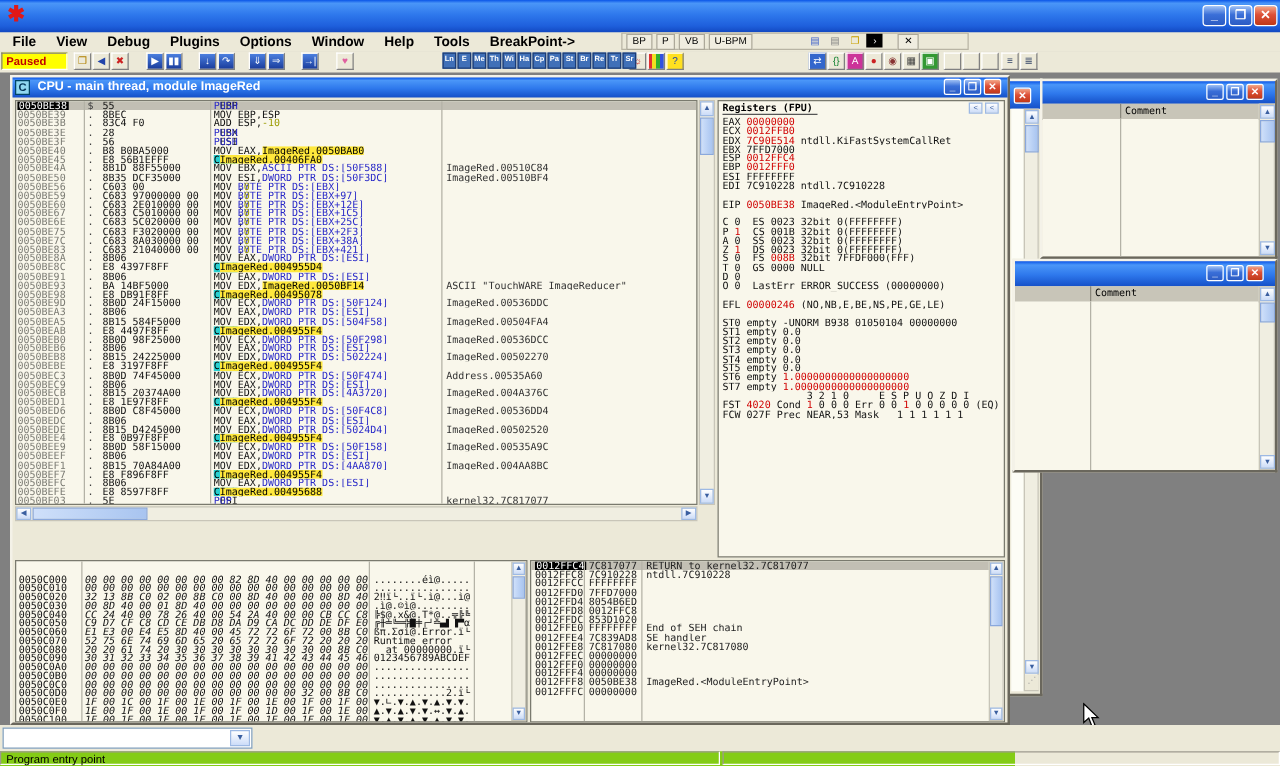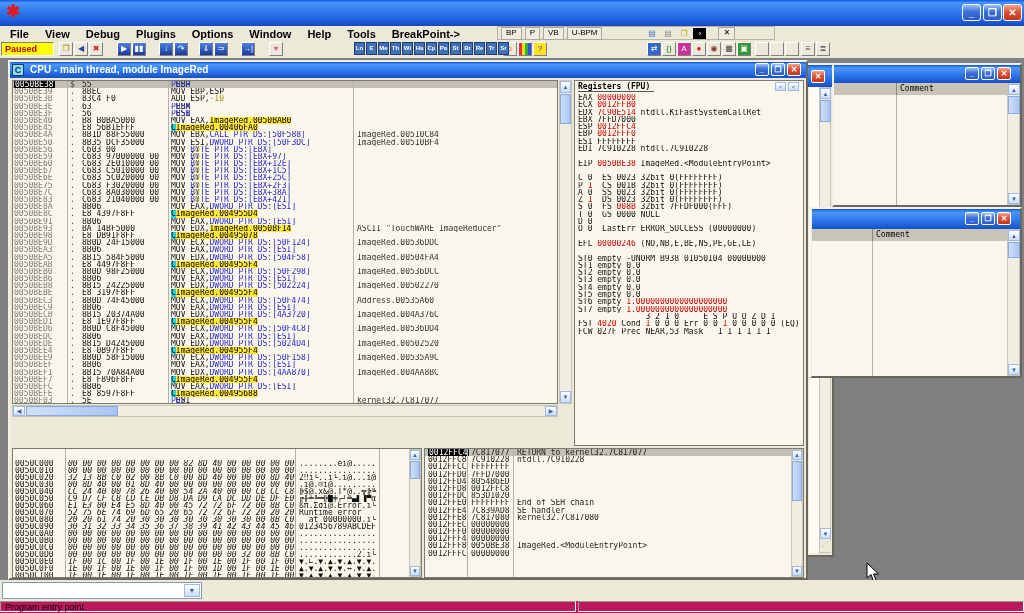--- a/index.html
+++ b/index.html
@@ -11,21 +11,21 @@
   #app-icon{position:absolute;left:4px;top:3px;width:18px;height:18px;color:#E01818;
     font-size:17px;line-height:18px;text-align:center;font-weight:bold;}
   .wbtn{position:absolute;top:4px;width:19px;height:17px;border-radius:3px;border:1px solid #fff;
     background:linear-gradient(#9FC0F4,#3A6FD8 45%,#2C5CC4);color:#fff;
     font:bold 10px/15px "Liberation Sans",sans-serif;text-align:center;box-sizing:border-box;}
   .wbtn.close{background:linear-gradient(#F4A888,#DD5038 45%,#C03818);}
   #menubar{position:absolute;left:0;top:26px;width:1024px;height:15px;background:#ECE9D8;
     border-bottom:1px solid #D8D4C8;font-size:11px;}
   #menu-items{position:absolute;left:2px;top:0;height:15px;display:flex;align-items:center;}
   .menu-item{padding:0 8px;color:#000;font-weight:bold;}
-  #menu-tb{position:absolute;left:497px;top:0;width:278px;height:14px;display:flex;align-items:center;
+  #menu-tb{position:absolute;left:497px;top:0;width:278px;height:14px;display:flex;align-items:flex-start;
     border:1px solid #B8B4A4;background:#ECE9D8;box-sizing:border-box;}
   .mtb-btn{border:1px solid #ACA899;background:#F0EDE0;font-size:8px;padding:0 4px;height:11px;
     line-height:10px;margin-left:3px;color:#000;}
   .mtb-icon{width:13px;height:11px;margin-left:3px;font-size:8px;line-height:11px;text-align:center;}
   
   #toolbar{position:absolute;left:0;top:41px;width:1024px;height:17px;background:#ECE9D8;}
   #paused-box{position:absolute;left:1px;top:1px;width:53px;height:14px;background:#FFFF00;
     border:1px solid;border-color:#808080 #fff #fff #808080;color:#C00000;
     font:bold 9px/13px "Liberation Sans",sans-serif;padding-left:3px;box-sizing:border-box;}
   .tbgroup{position:absolute;top:1px;display:flex;}
@@ -95,21 +95,21 @@
   
   .swhdr{position:absolute;left:0;right:0;height:12px;background:#C8C5B8;border-bottom:1px solid #8A887C;
     font-family:"DejaVu Sans Mono",monospace;font-size:8px;line-height:11px;color:#000;}
   
   #bottombar{position:absolute;left:0;top:580px;width:1024px;height:21px;background:#ECE9D8;}
   #combo{position:absolute;left:2px;top:2px;width:200px;height:17px;background:#fff;
     border:1px solid #7F9DB9;box-sizing:border-box;}
   #combo-btn{position:absolute;right:1px;top:1px;width:16px;height:13px;
     background:linear-gradient(#FFFFFF,#CCDCF8);border:1px solid #9DB9E4;color:#3A5FA0;
     font-size:7px;line-height:11px;text-align:center;box-sizing:border-box;}
-  #statusbar{position:absolute;left:0;top:601px;width:1024px;height:12px;background:#be185d;}
+  #statusbar{position:absolute;left:0;top:601px;width:812px;height:12px;background:#84cc16;}
   .spanel{position:absolute;top:0;height:11px;border:1px solid;border-color:#9D9A8E #FFFFFF #FFFFFF #9D9A8E;
     font-size:9px;line-height:10px;padding-left:4px;box-sizing:border-box;color:#000;}
   #cursor{position:absolute;left:866px;top:504px;z-index:99;}
 </style>
 </head>
 <body>
 
 <div id="screen">
 
   <div id="titlebar">
@@ -274,25 +274,25 @@
         <div class="cbtn" style="left:745px;">_</div>
         <div class="cbtn" style="left:761px;">❐</div>
         <div class="cbtn close" style="left:777px;">✕</div>
       </div>
 
       <div class="pane" id="disasm-pane" style="left:2px;top:18px;width:546px;height:324px;">
         <div id="disasm-rows">
             <div class="drow sel"><span class="c-a">0050BE38</span><span class="c-m">$</span><span class="c-b">55</span><span class="c-d"><span class="mnb">PUSH</span> EBP</span><span class="c-c"></span></div>
             <div class="drow"><span class="c-a">0050BE39</span><span class="c-m">.</span><span class="c-b">8BEC</span><span class="c-d">MOV EBP,ESP</span><span class="c-c"></span></div>
             <div class="drow"><span class="c-a">0050BE3B</span><span class="c-m">.</span><span class="c-b">83C4 F0</span><span class="c-d">ADD ESP,<span class="imm">-10</span></span><span class="c-c"></span></div>
-            <div class="drow"><span class="c-a">0050BE3E</span><span class="c-m">.</span><span class="c-b">63</span><span class="c-d"><span class="mnb">PUSH</span> EBX</span><span class="c-c"></span></div>
+            <div class="drow"><span class="c-a">0050BE3E</span><span class="c-m">.</span><span class="c-b">28</span><span class="c-d"><span class="mnb">PUSH</span> EBX</span><span class="c-c"></span></div>
             <div class="drow"><span class="c-a">0050BE3F</span><span class="c-m">.</span><span class="c-b">56</span><span class="c-d"><span class="mnb">PUSH</span> ESI</span><span class="c-c"></span></div>
             <div class="drow"><span class="c-a">0050BE40</span><span class="c-m">.</span><span class="c-b">B8 B0BA5000</span><span class="c-d">MOV EAX,<span class="tgt">ImageRed.0050BAB0</span></span><span class="c-c"></span></div>
             <div class="drow"><span class="c-a">0050BE45</span><span class="c-m">.</span><span class="c-b">E8 56B1EFFF</span><span class="c-d"><span class="call">CALL</span> <span class="tgt">ImageRed.00406FA0</span></span><span class="c-c"></span></div>
-            <div class="drow"><span class="c-a">0050BE4A</span><span class="c-m">.</span><span class="c-b">8B1D 88F55000</span><span class="c-d">MOV EBX,<span class="mem">CALL PTR DS:[50F588]</span></span><span class="c-c">ImageRed.00510C84</span></div>
+            <div class="drow"><span class="c-a">0050BE4A</span><span class="c-m">.</span><span class="c-b">8B1D 88F55000</span><span class="c-d">MOV EBX,<span class="mem">ASCII PTR DS:[50F588]</span></span><span class="c-c">ImageRed.00510C84</span></div>
             <div class="drow"><span class="c-a">0050BE50</span><span class="c-m">.</span><span class="c-b">8B35 DCF35000</span><span class="c-d">MOV ESI,<span class="mem">DWORD PTR DS:[50F3DC]</span></span><span class="c-c">ImageRed.00510BF4</span></div>
             <div class="drow"><span class="c-a">0050BE56</span><span class="c-m">.</span><span class="c-b">C603 00</span><span class="c-d">MOV <span class="mem">BYTE PTR DS:[EBX]</span>,<span class="imm">0</span></span><span class="c-c"></span></div>
             <div class="drow"><span class="c-a">0050BE59</span><span class="c-m">.</span><span class="c-b">C683 97000000 00</span><span class="c-d">MOV <span class="mem">BYTE PTR DS:[EBX+97]</span>,<span class="imm">0</span></span><span class="c-c"></span></div>
             <div class="drow"><span class="c-a">0050BE60</span><span class="c-m">.</span><span class="c-b">C683 2E010000 00</span><span class="c-d">MOV <span class="mem">BYTE PTR DS:[EBX+12E]</span>,<span class="imm">0</span></span><span class="c-c"></span></div>
             <div class="drow"><span class="c-a">0050BE67</span><span class="c-m">.</span><span class="c-b">C683 C5010000 00</span><span class="c-d">MOV <span class="mem">BYTE PTR DS:[EBX+1C5]</span>,<span class="imm">0</span></span><span class="c-c"></span></div>
             <div class="drow"><span class="c-a">0050BE6E</span><span class="c-m">.</span><span class="c-b">C683 5C020000 00</span><span class="c-d">MOV <span class="mem">BYTE PTR DS:[EBX+25C]</span>,<span class="imm">0</span></span><span class="c-c"></span></div>
             <div class="drow"><span class="c-a">0050BE75</span><span class="c-m">.</span><span class="c-b">C683 F3020000 00</span><span class="c-d">MOV <span class="mem">BYTE PTR DS:[EBX+2F3]</span>,<span class="imm">0</span></span><span class="c-c"></span></div>
             <div class="drow"><span class="c-a">0050BE7C</span><span class="c-m">.</span><span class="c-b">C683 8A030000 00</span><span class="c-d">MOV <span class="mem">BYTE PTR DS:[EBX+38A]</span>,<span class="imm">0</span></span><span class="c-c"></span></div>
             <div class="drow"><span class="c-a">0050BE83</span><span class="c-m">.</span><span class="c-b">C683 21040000 00</span><span class="c-d">MOV <span class="mem">BYTE PTR DS:[EBX+421]</span>,<span class="imm">0</span></span><span class="c-c"></span></div>
             <div class="drow"><span class="c-a">0050BE8A</span><span class="c-m">.</span><span class="c-b">8B06</span><span class="c-d">MOV EAX,<span class="mem">DWORD PTR DS:[ESI]</span></span><span class="c-c"></span></div>

